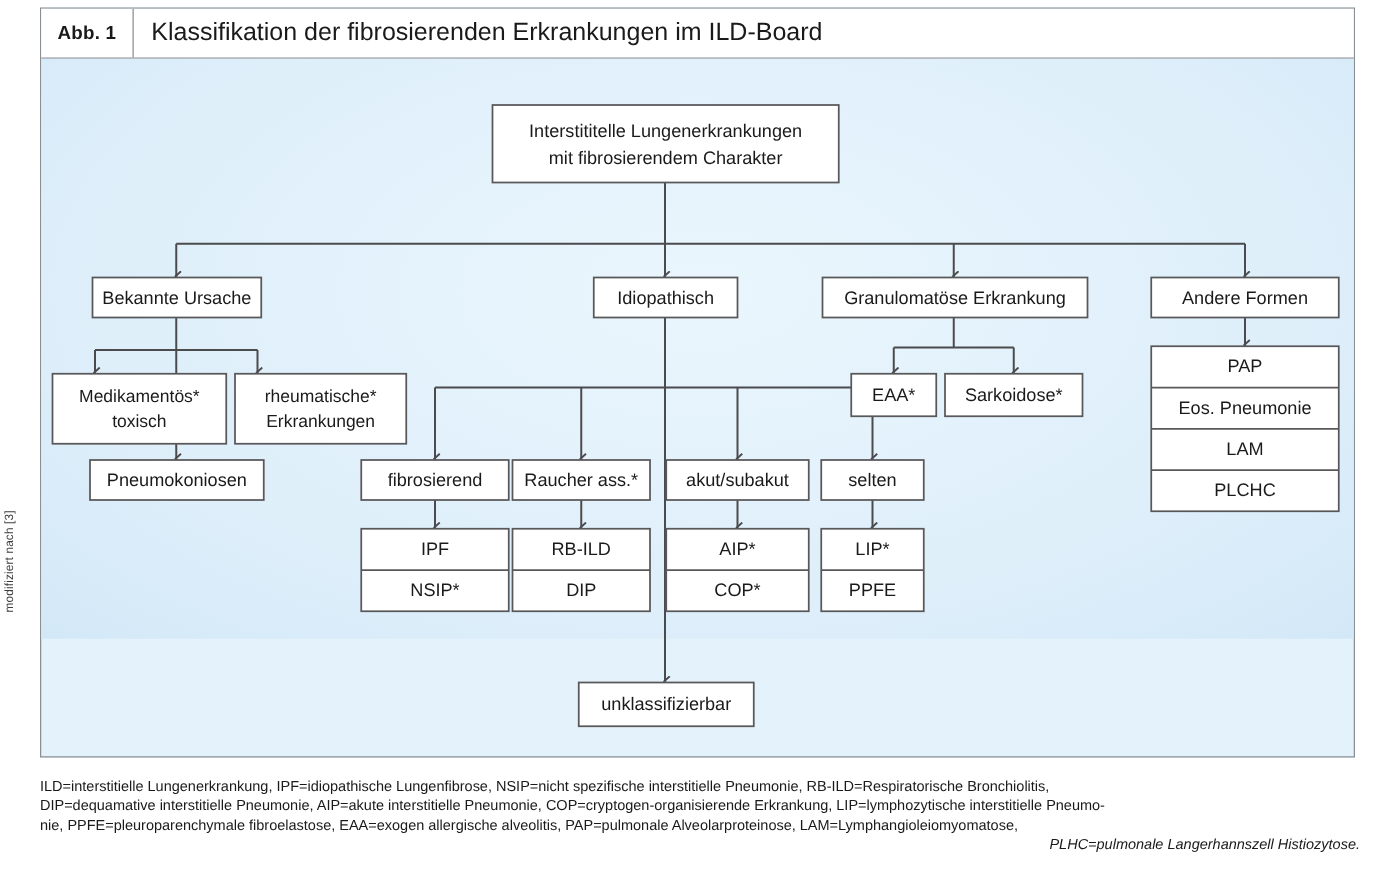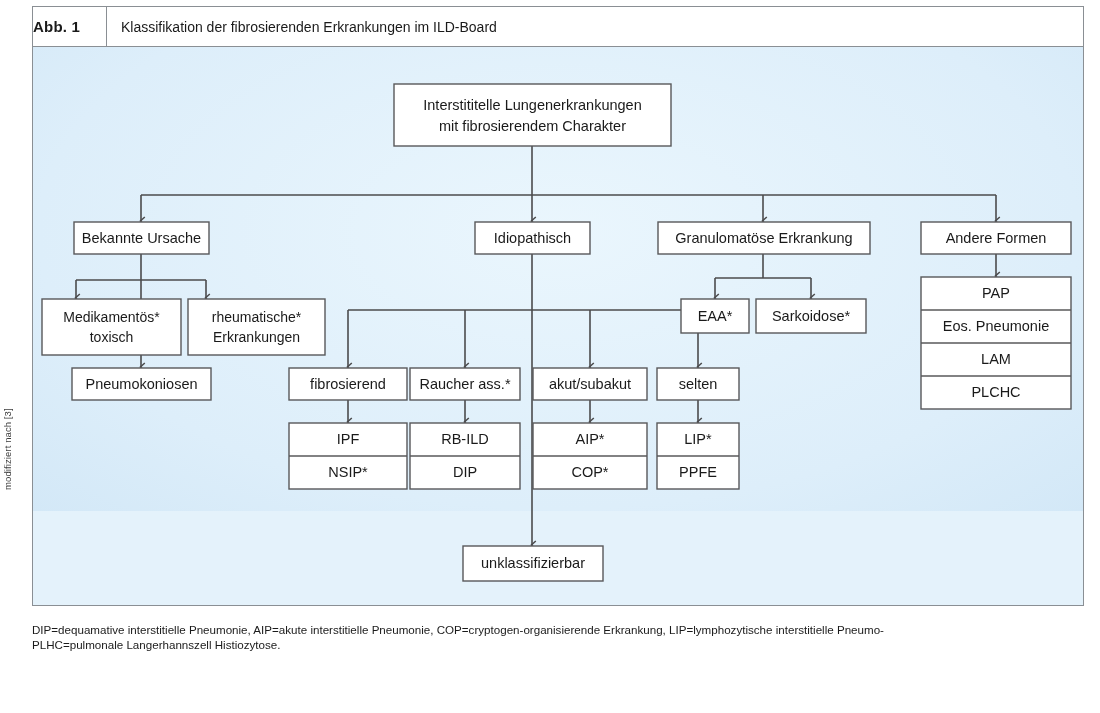--- a/index.html
+++ b/index.html
@@ -30,33 +30,33 @@
   #caption-bar {
     height: 40px;
     background: #ffffff;
     border-bottom: 1px solid #8a8f94;
     display: flex;
     align-items: center;
     box-sizing: border-box;
   }
   #caption-label {
     width: 73px;
-    text-align: left;
+    text-align: center;
     font-weight: bold;
     font-size: 15px;
     letter-spacing: .2px;
   }
   #caption-divider {
     width: 1px;
     align-self: stretch;
     background: #8a8f94;
   }
   #caption-title {
     padding-left: 14px;
-    font-size: 14px;
+    font-size: 20px;
   }
 
   #chart-area {
     position: relative;
     width: 100%;
     height: 464px;
     background:
       radial-gradient(ellipse at 50% 40%, #eaf6fd 0%, #ddeefa 70%, #d3e8f7 100%);
   }
   #flow-svg {
@@ -107,22 +107,23 @@
     left: 32px;
     top: 622px;
     width: 1056px;
     font-size: 11.6px;
     line-height: 15.4px;
     color: #1a1a1a;
   }
   .legend-line { white-space: nowrap; }
   #legend-footnote-row {
     display: flex;
-    justify-content: space-between;
+    justify-content: flex-end;
     align-items: baseline;
+    font-style: italic;
   }
   #legend-star-note { white-space: nowrap; }
   .star { font-size: 9px; vertical-align: super; }
 </style>
 </head>
 <body>
 
 <div id="figure-wrap">
 
   <div id="caption-bar">
@@ -274,17 +275,19 @@
         <rect class="node-rect" x="430" y="499" width="140" height="35"></rect>
         <text class="node-text" x="500" y="517">unklassifizierbar</text>
       </g>
     </svg>
   </div>
 </div>
 
 <div id="side-credit">modifiziert nach [3]</div>
 
 <div id="legend">
+  <div class="legend-line">ILD=interstitielle Lungenerkrankung, IPF=idiopathische Lungenfibrose, NSIP=nicht spezifische interstitielle Pneumonie, RB-ILD=Respiratorische Bronchiolitis,</div>
   <div class="legend-line">DIP=dequamative interstitielle Pneumonie, AIP=akute interstitielle Pneumonie, COP=cryptogen-organisierende Erkrankung, LIP=lymphozytische interstitielle Pneumo-</div>
+  <div class="legend-line">nie, PPFE=pleuroparenchymale fibroelastose, EAA=exogen allergische alveolitis, PAP=pulmonale Alveolarproteinose, LAM=Lymphangioleiomyomatose,</div>
   <div id="legend-footnote-row">
     <span class="legend-line">PLHC=pulmonale Langerhannszell Histiozytose.</span>
   </div>
 </div>
 
 </body></html>

